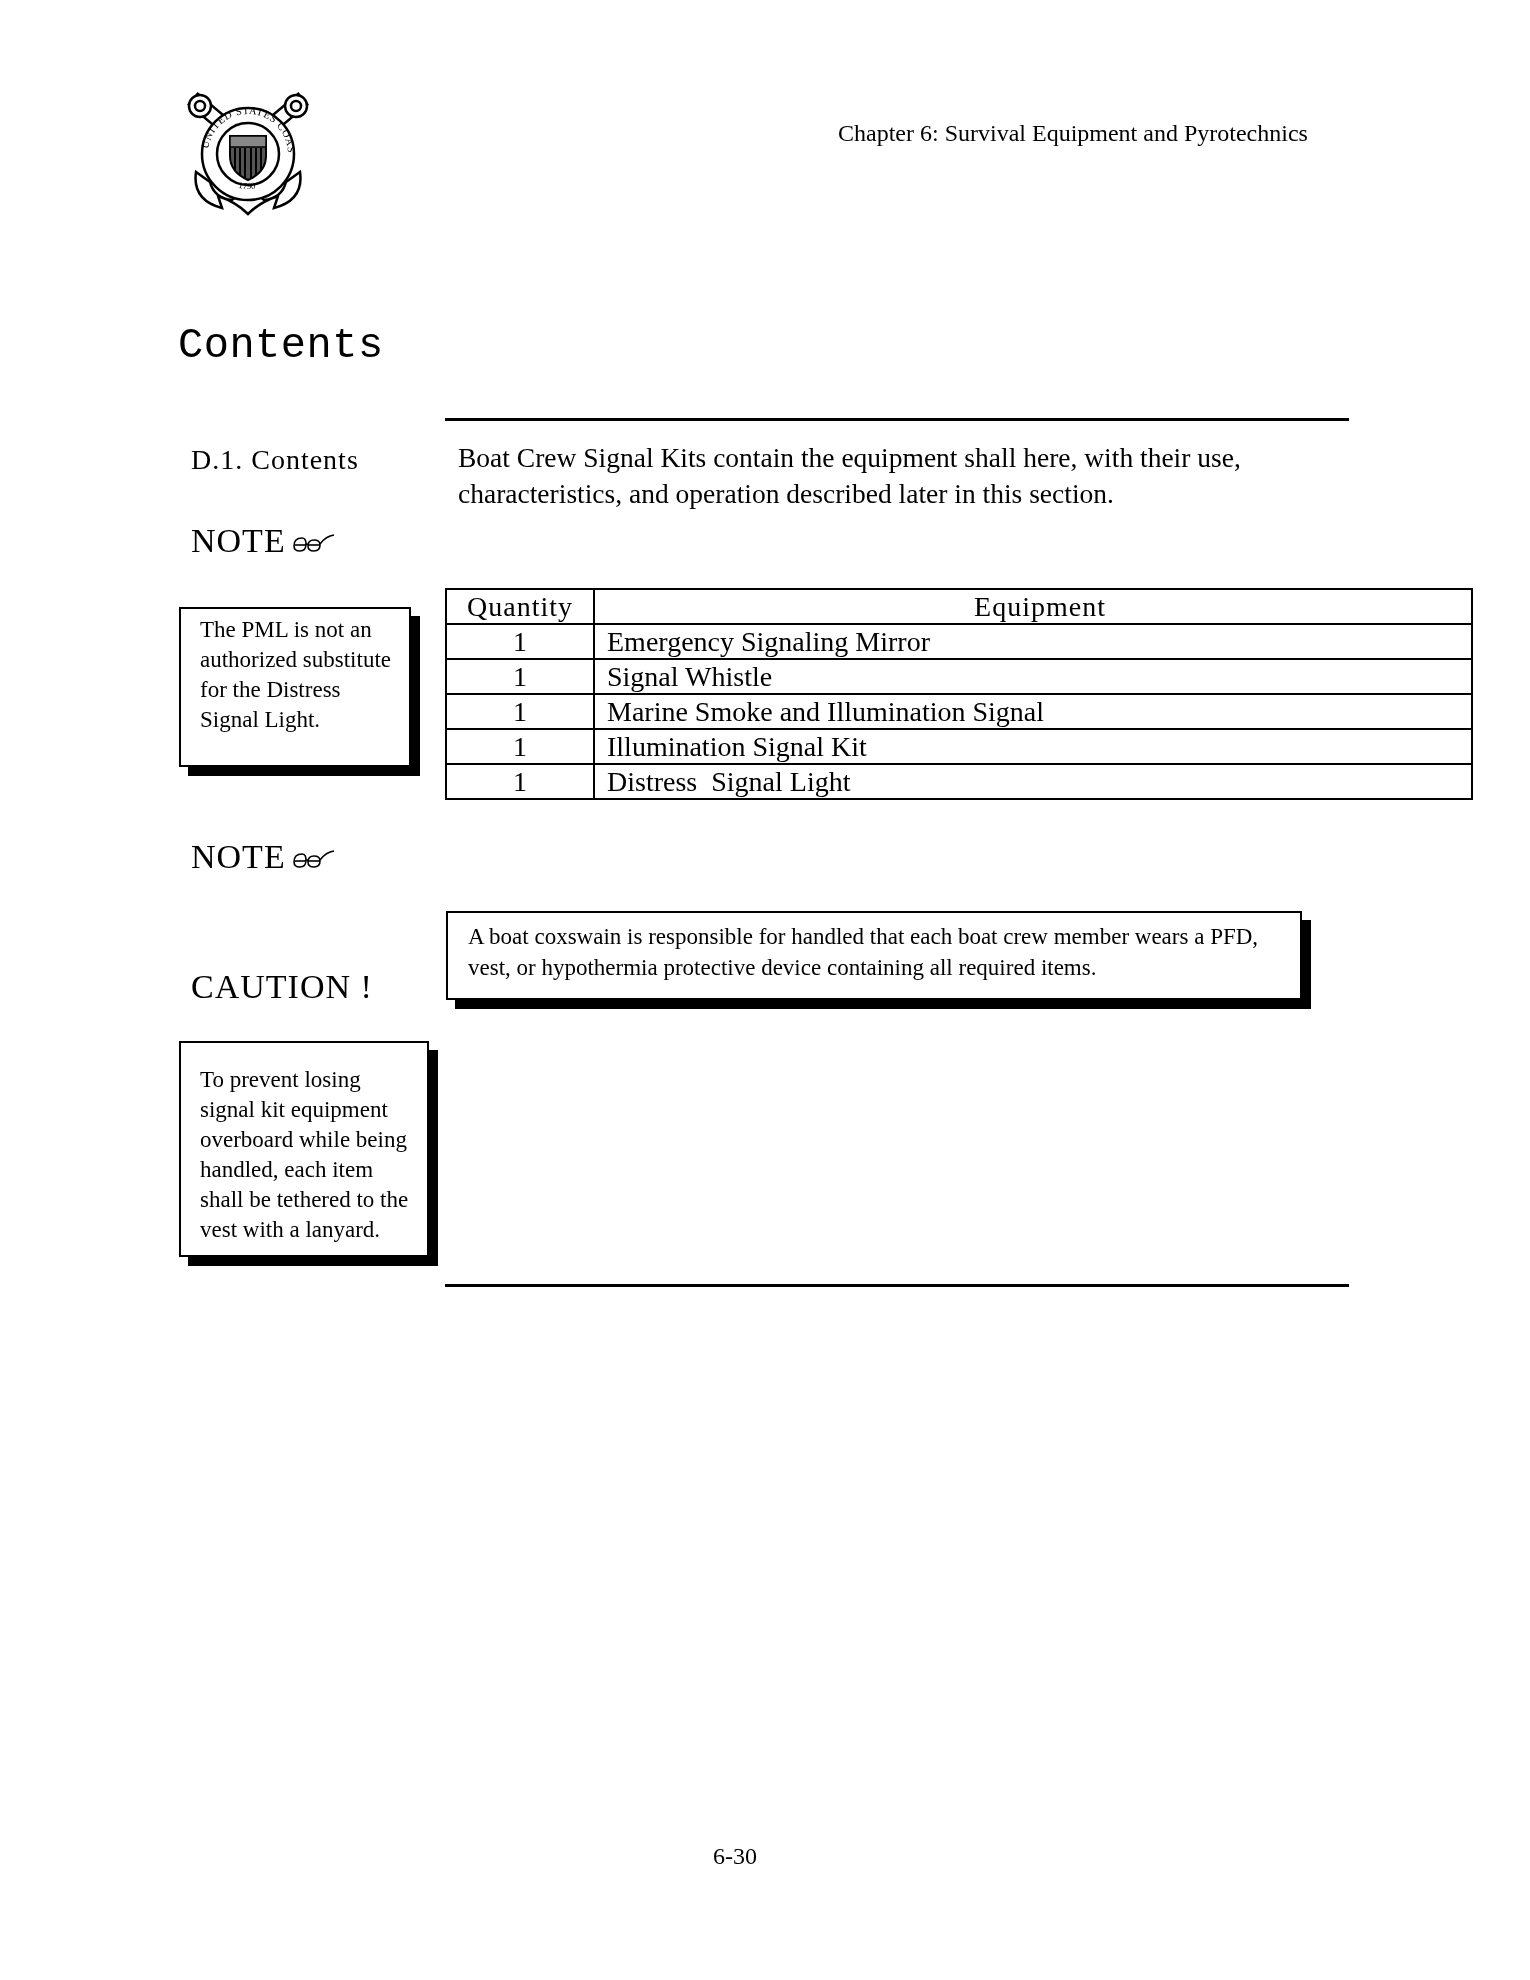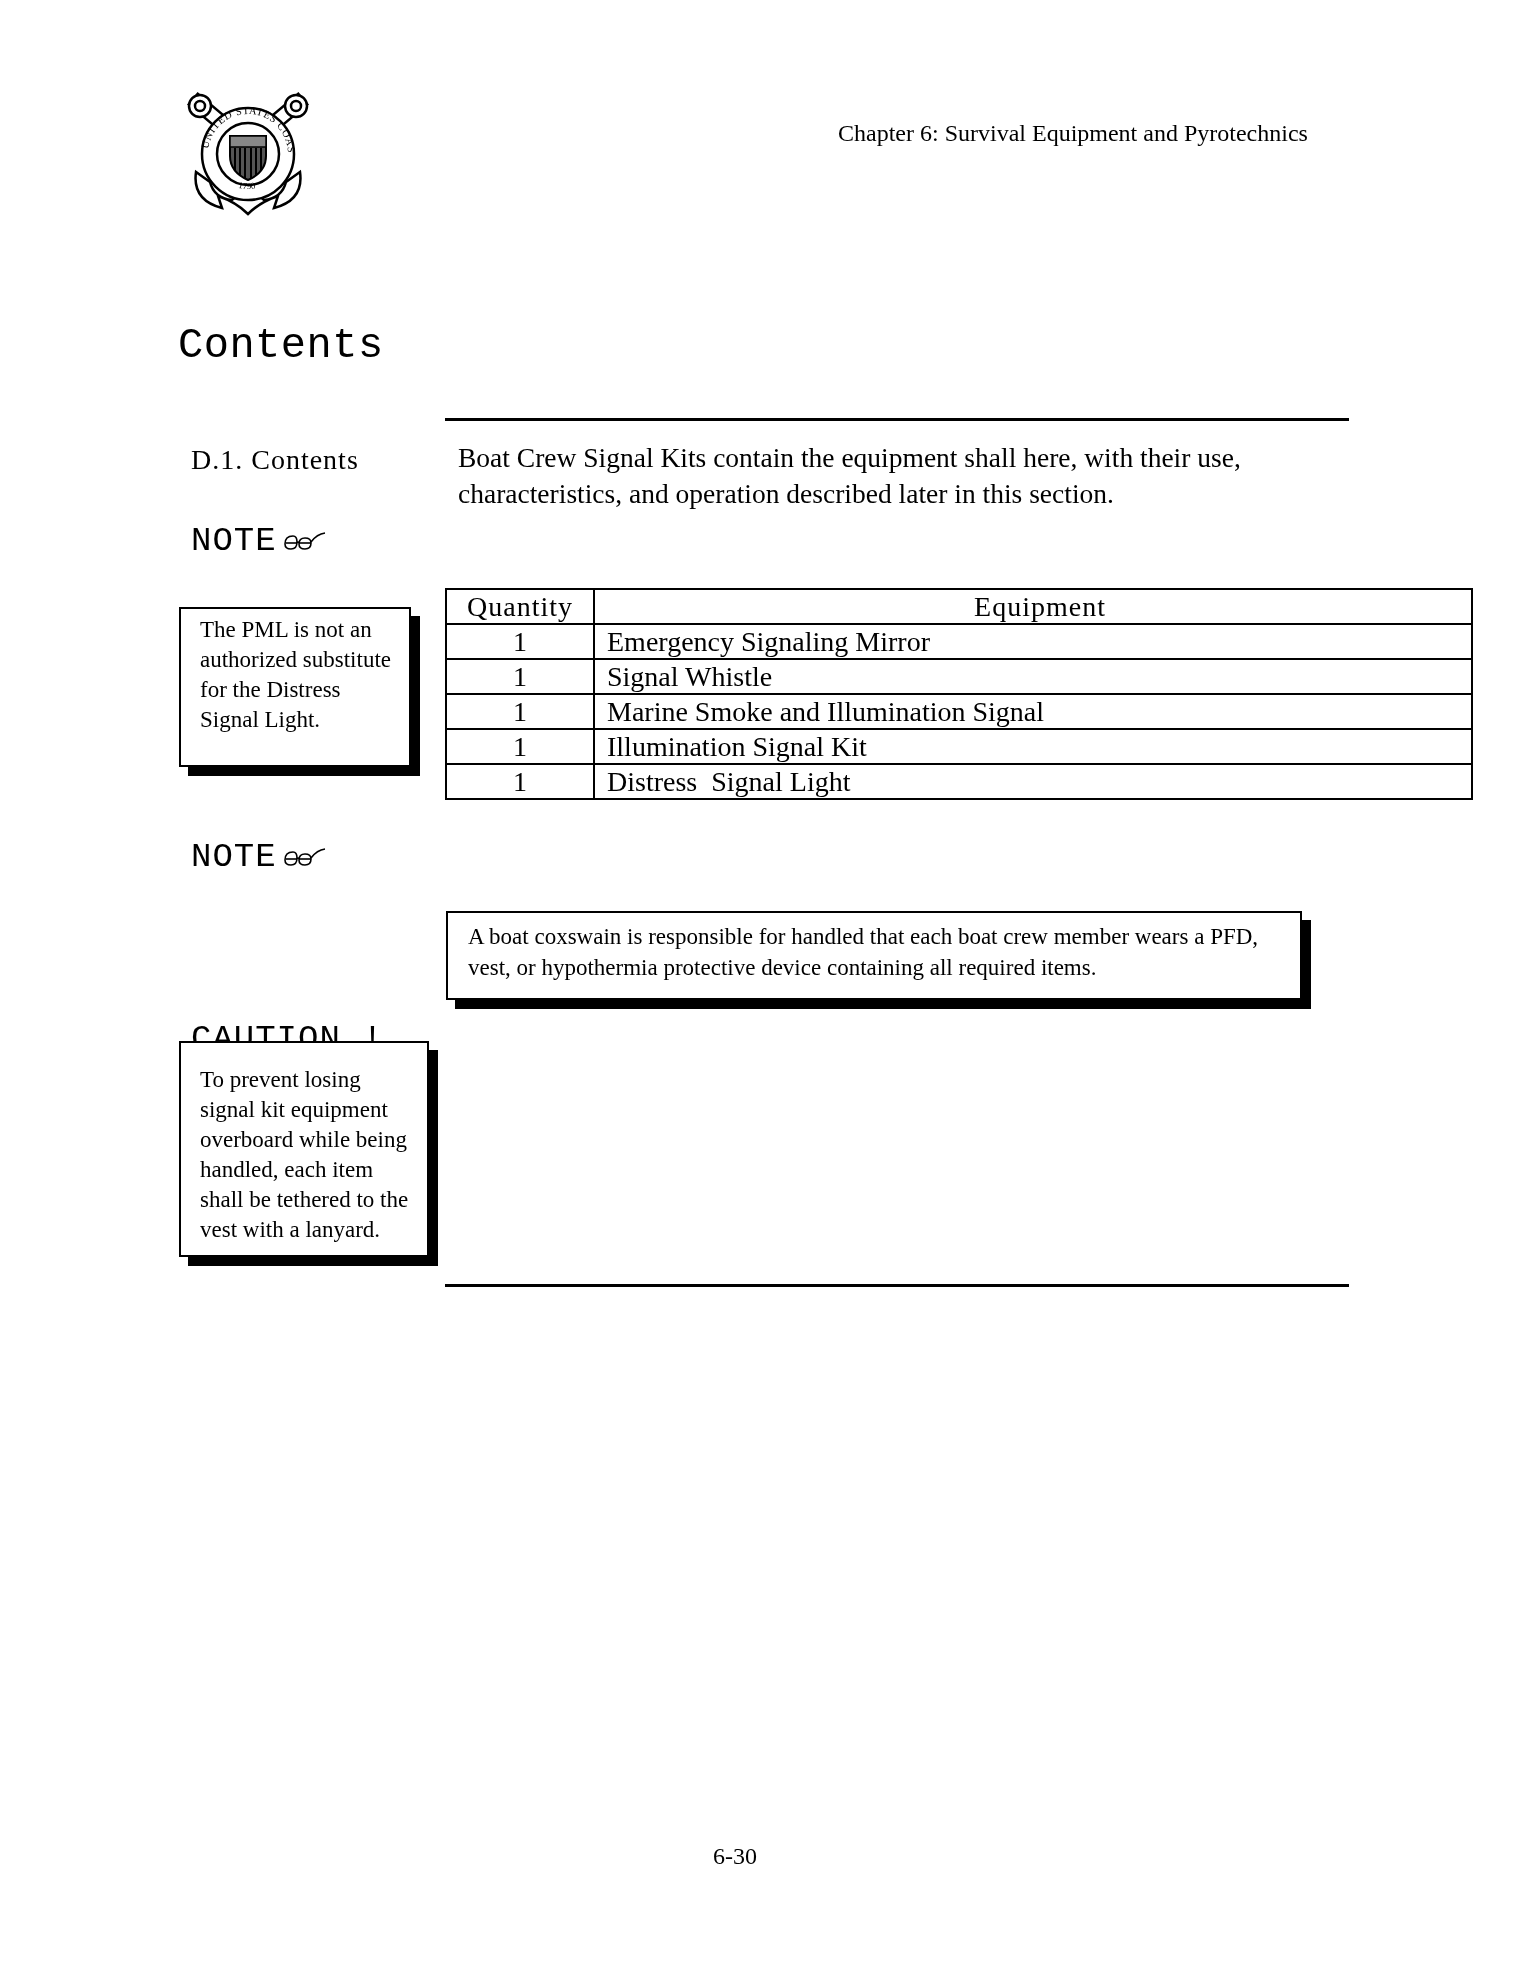--- a/index.html
+++ b/index.html
@@ -12,24 +12,24 @@
   #chapter-header { left: 838px; top: 120px; font-size: 24px; white-space: nowrap; }
   #page-title { left: 178px; top: 322px; font-size: 42px; letter-spacing: 0.5px; }
 
   .rule { left: 445px; width: 904px; height: 3px; background: #000; }
   #rule-top { top: 418px; }
   #rule-bottom { top: 1284px; }
 
   #section-label { left: 191px; top: 444px; font-size: 28px; letter-spacing: 1px; }
   #intro-text { left: 458px; top: 440px; width: 880px; font-size: 27.5px; line-height: 36px; }
 
-  .side-heading { left: 191px; font-size: 34px; letter-spacing: 1px; white-space: nowrap; font-family: Liberation Mono, monospace; }
+  .side-heading { left: 191px; font-size: 34px; letter-spacing: 1px; white-space: nowrap; }
   #note1-heading { top: 522px; }
   #note2-heading { top: 838px; }
-  #caution-heading { top: 1020px; }
+  #caution-heading { top: 968px; }
   .glasses { display: inline-block; width: 44px; height: 22px; vertical-align: -2px; margin-left: 6px; }
 
   .callout { border: 2px solid #000; background: #fff; box-shadow: 9px 9px 0 #000; box-sizing: border-box; margin-top: 29px; }
   #note1-box { left: 179px; top: 578px; width: 232px; height: 160px; padding: 6px 10px 0 19px; font-size: 23px; line-height: 30px; }
   #note2-box { left: 446px; top: 882px; width: 856px; height: 89px; padding: 9px 14px 0 20px; font-size: 23px; line-height: 30.5px; }
   #caution-box { left: 179px; top: 1012px; width: 250px; height: 216px; padding: 22px 10px 0 19px; font-size: 23px; line-height: 30px; overflow: hidden; }
 
   #equipment-table { left: 445px; top: 588px; width: 1028px; border-collapse: collapse; font-size: 28px; }
   #equipment-table td, #equipment-table th { border: 2px solid #000; height: 33px; padding: 0; font-weight: normal; line-height: 33px; }
   #equipment-table th { letter-spacing: 1px; }

